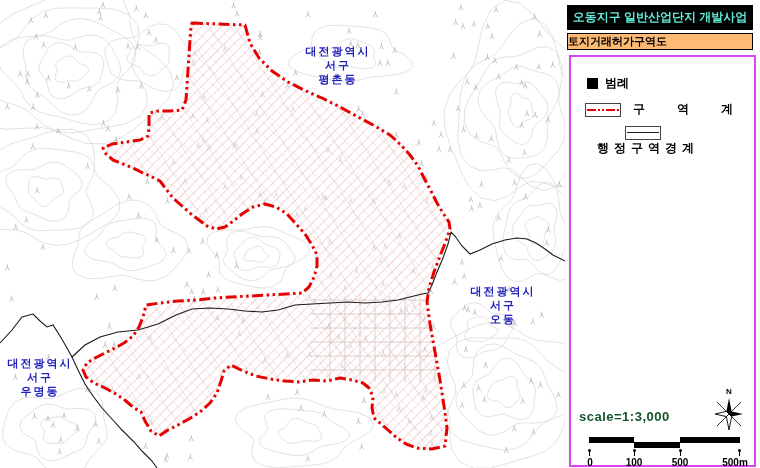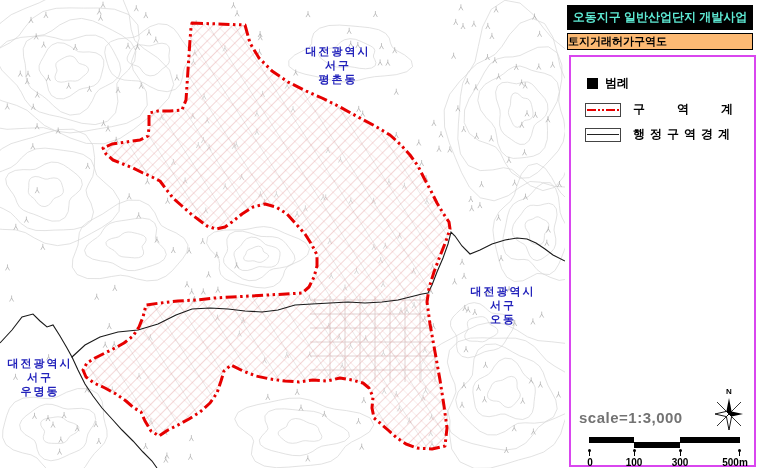--- a/index.html
+++ b/index.html
@@ -19,29 +19,29 @@
   .panel-title{position:absolute;left:2px;top:5px;width:186px;height:25px;background:#000;
                color:#5eead4;font-weight:bold;font-size:12px;line-height:25px;text-align:center;white-space:nowrap;}
   .panel-subtitle{position:absolute;left:2px;top:33px;width:184px;height:15px;background:#fdba74;
                   border:1px solid #000;color:#000;font-weight:bold;font-size:11px;line-height:15px;}
   .panel-box{position:absolute;left:4px;top:55px;width:183px;height:408px;border:2px solid #d946ef;background:#fff;}
   .legend-title-row{position:absolute;left:16px;top:18px;display:flex;align-items:center;gap:7px;
                     font-weight:bold;font-size:12px;color:#000;}
   .legend-square{display:inline-block;width:11px;height:11px;background:#000;}
   .legend-row{position:absolute;left:14px;display:flex;align-items:center;}
   .legend-row.r1{top:44px;}
-  .legend-row.r2{top:69px;}
+  .legend-row.r2{top:69px;flex-direction:column;}
   .legend-symbol{position:relative;display:inline-block;width:34px;height:12px;border:1px solid #444;background:#fff;}
   .zone-line{position:absolute;left:1px;right:1px;top:5px;height:2px;
      background:repeating-linear-gradient(90deg,#e60000 0 9px,transparent 9px 11px,#e60000 11px 13px,transparent 13px 15px,#e60000 15px 17px,transparent 17px 19px);}
   .admin-line{position:absolute;left:1px;right:1px;top:5px;height:1px;background:#222;}
   .legend-label{margin-left:12px;width:104px;font-weight:bold;font-size:12px;color:#000;overflow:hidden;white-space:nowrap;}
   .sp3{letter-spacing:32px;}
   .sp6{letter-spacing:5px;}
-  .scale-text{position:absolute;left:8px;top:352px;font-weight:bold;font-size:15px;color:#737373;letter-spacing:0.5px;}
+  .scale-text{position:absolute;left:8px;top:352px;font-weight:bold;font-size:13px;color:#14532d;letter-spacing:0.5px;}
   .scale-bar{position:absolute;left:18px;top:380px;width:151px;height:30px;}
   .sb-seg{position:absolute;height:6px;background:#000;}
   .sb-seg.s1{left:0;top:0;width:45px;}
   .sb-seg.s2{left:45px;top:5px;width:46px;}
   .sb-seg.s3{left:91px;top:0;width:60px;}
   .sb-tick{position:absolute;top:13px;width:1px;height:6px;background:#000;}
   .sb-dot{position:absolute;top:12px;width:3px;height:3px;background:#000;border-radius:50%;margin-left:-1px;}
   .sb-lbl{position:absolute;top:20px;transform:translateX(-50%);font-weight:bold;font-size:10px;color:#000;white-space:nowrap;}
   .compass{position:absolute;right:8px;top:330px;width:34px;height:46px;}
   .compass-n{position:absolute;left:50%;top:0;transform:translateX(-50%);font-weight:bold;font-size:8px;color:#000;}
@@ -238,18 +238,18 @@
         <div class="sb-dot" style="left:0"></div>
           <div class="sb-tick" style="left:0"></div>
         <div class="sb-dot" style="left:45px"></div>
           <div class="sb-tick" style="left:45px"></div>
         <div class="sb-dot" style="left:91px"></div>
           <div class="sb-tick" style="left:91px"></div>
         <div class="sb-dot" style="left:150px"></div>
           <div class="sb-tick" style="left:150px"></div>
         <div class="sb-lbl" style="left:1px">0</div>
         <div class="sb-lbl" style="left:45px">100</div>
-        <div class="sb-lbl" style="left:91px">300</div>
+        <div class="sb-lbl" style="left:91px">500</div>
         <div class="sb-lbl" style="left:146px">500m</div>
       </div>
     </div>
   </div>
 </div>
 
 </body></html>

